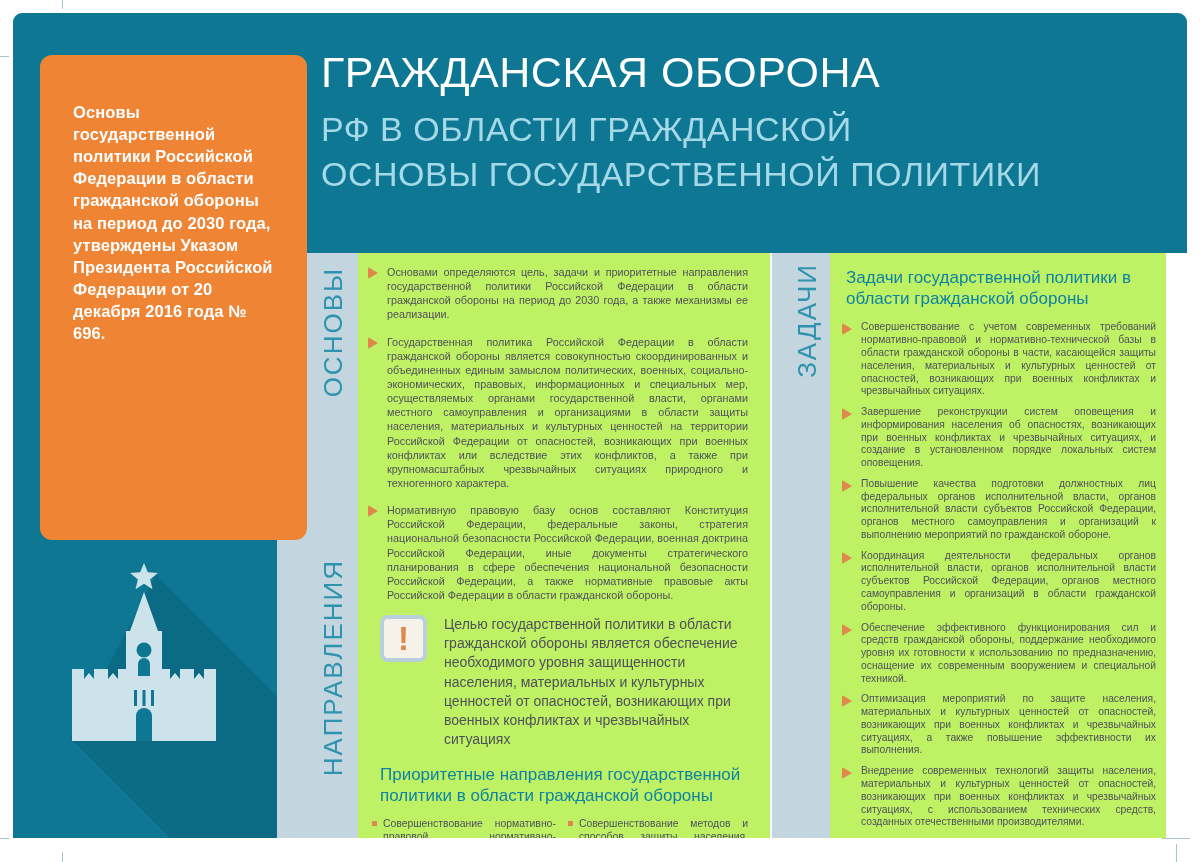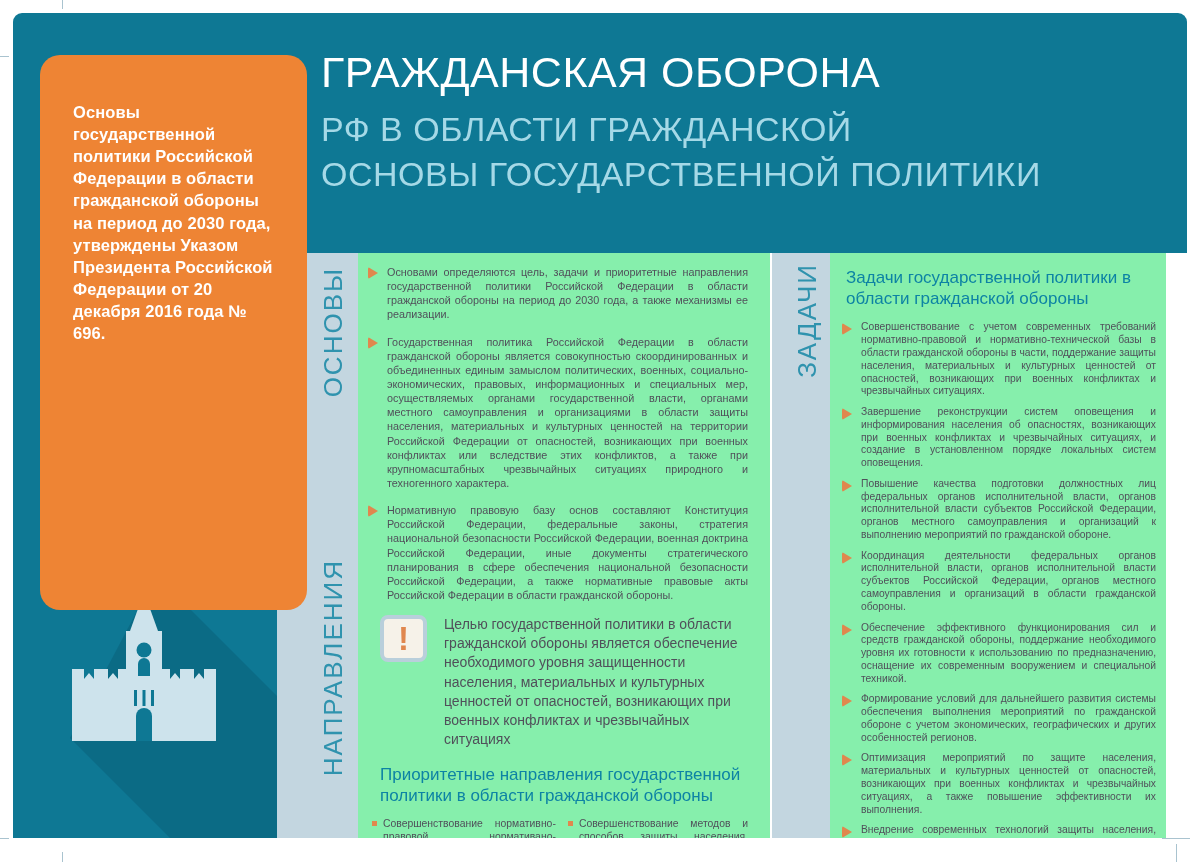--- a/index.html
+++ b/index.html
@@ -32,38 +32,38 @@
 
   .header-band{position:absolute;left:13px;top:13px;width:1174px;height:240px;
     background:var(--teal);border-radius:9px 9px 0 0}
   .left-panel{position:absolute;left:13px;top:253px;width:264px;height:585px;
     background:var(--teal);overflow:hidden}
   .long-shadow{position:absolute;left:0;top:0;width:264px;height:585px;
     background:var(--teal-shadow);
     clip-path:polygon(143px 322px,264px 443px,264px 585px,157px 585px,57px 485px)}
   .kremlin{position:absolute;left:50px;top:310px;width:162px;height:178px}
 
-  .decree-box{position:absolute;left:40px;top:55px;width:267px;height:555px;
-    background:var(--orange);border-radius:20px;z-index:3;padding:46px 26px 0 33px}
+  .decree-box{position:absolute;left:40px;top:55px;width:267px;height:485px;
+    background:var(--orange);border-radius:12px;z-index:3;padding:46px 26px 0 33px}
   .decree-box p{color:#fff;font-size:16.5px;line-height:1.34;font-weight:bold;letter-spacing:.1px}
 
   .header-text{position:absolute;left:321px;top:48px;width:850px;z-index:2}
   .header-text h1{color:#fff;font-size:43px;font-weight:normal;letter-spacing:.5px}
   .subtitle{margin-top:10px;color:var(--subtitle);font-size:34px;line-height:45px;font-weight:normal;letter-spacing:.5px}
 
   .strip{position:absolute;top:253px;height:585px;background:var(--strip)}
   .strip-mid{left:277px;width:81px}
   .strip-right{left:772px;width:58px}
   .vlabel{position:absolute;writing-mode:vertical-rl;transform:rotate(180deg);
     color:var(--label);font-size:26px;letter-spacing:2px;white-space:nowrap}
   .vlabel.osnovy{right:9px;top:14px}
   .vlabel.napr{right:9px;top:306px}
   .vlabel.zadachi{right:7px;top:10px}
 
-  .col{position:absolute;top:253px;height:585px;background:#86efac;overflow:hidden}
+  .col{position:absolute;top:253px;height:585px;background:#bef264;overflow:hidden}
   .mid-col{left:358px;width:412px;padding:12px 22px 0 10px}
   .right-col{left:830px;width:336px;padding:13px 10px 0 12px}
 
   .bullet{display:flex;margin-bottom:13px}
   .arrow{flex:none;width:0;height:0;margin:2px 9px 0 0;
     border-left:10px solid var(--bullet);
     border-top:6px solid transparent;border-bottom:6px solid transparent;border-radius:2px}
   .btext{color:var(--body);text-align:justify}
   .mid-col .btext{font-size:10.8px;line-height:1.31}
   .right-col .bullet{margin-bottom:8px}
@@ -187,21 +187,21 @@
   <div class="strip strip-right">
     <div class="vlabel zadachi">ЗАДАЧИ</div>
   </div>
 
   <div class="col right-col">
     <h2 class="sec-heading">Задачи государственной политики в области гражданской обороны</h2>
     <div class="arrow-list">
 
         <div class="bullet">
           <span class="arrow"></span>
-          <p class="btext">Совершенствование с учетом современных требований нормативно-правовой и нормативно-технической базы в области гражданской обороны в части, поддержание защиты населения, материальных и культурных ценностей от опасностей, возникающих при военных конфликтах и чрезвычайных ситуациях.</p>
+          <p class="btext">Совершенствование с учетом современных требований нормативно-правовой и нормативно-технической базы в области гражданской обороны в части, касающейся защиты населения, материальных и культурных ценностей от опасностей, возникающих при военных конфликтах и чрезвычайных ситуациях.</p>
         </div>
 
         <div class="bullet">
           <span class="arrow"></span>
           <p class="btext">Завершение реконструкции систем оповещения и информирования населения об опасностях, возникающих при военных конфликтах и чрезвычайных ситуациях, и создание в установленном порядке локальных систем оповещения.</p>
         </div>
 
         <div class="bullet">
           <span class="arrow"></span>
           <p class="btext">Повышение качества подготовки должностных лиц федеральных органов исполнительной власти, органов исполнительной власти субъектов Российской Федерации, органов местного самоуправления и организаций к выполнению мероприятий по гражданской обороне.</p>
@@ -210,24 +210,20 @@
         <div class="bullet">
           <span class="arrow"></span>
           <p class="btext">Координация деятельности федеральных органов исполнительной власти, органов исполнительной власти субъектов Российской Федерации, органов местного самоуправления и организаций в области гражданской обороны.</p>
         </div>
 
         <div class="bullet">
           <span class="arrow"></span>
           <p class="btext">Обеспечение эффективного функционирования сил и средств гражданской обороны, поддержание необходимого уровня их готовности к использованию по предназначению, оснащение их современным вооружением и специальной техникой.</p>
         </div>
 
-        <div class="bullet">
-          <span class="arrow"></span>
-          <p class="btext">Формирование условий для дальнейшего развития системы обеспечения выполнения мероприятий по гражданской обороне с учетом экономических, географических и других особенностей регионов.</p>
-        </div>
 
         <div class="bullet">
           <span class="arrow"></span>
           <p class="btext">Оптимизация мероприятий по защите населения, материальных и культурных ценностей от опасностей, возникающих при военных конфликтах и чрезвычайных ситуациях, а также повышение эффективности их выполнения.</p>
         </div>
 
         <div class="bullet">
           <span class="arrow"></span>
           <p class="btext">Внедрение современных технологий защиты населения, материальных и культурных ценностей от опасностей, возникающих при военных конфликтах и чрезвычайных ситуациях, с использованием технических средств, созданных отечественными производителями.</p>
         </div>

